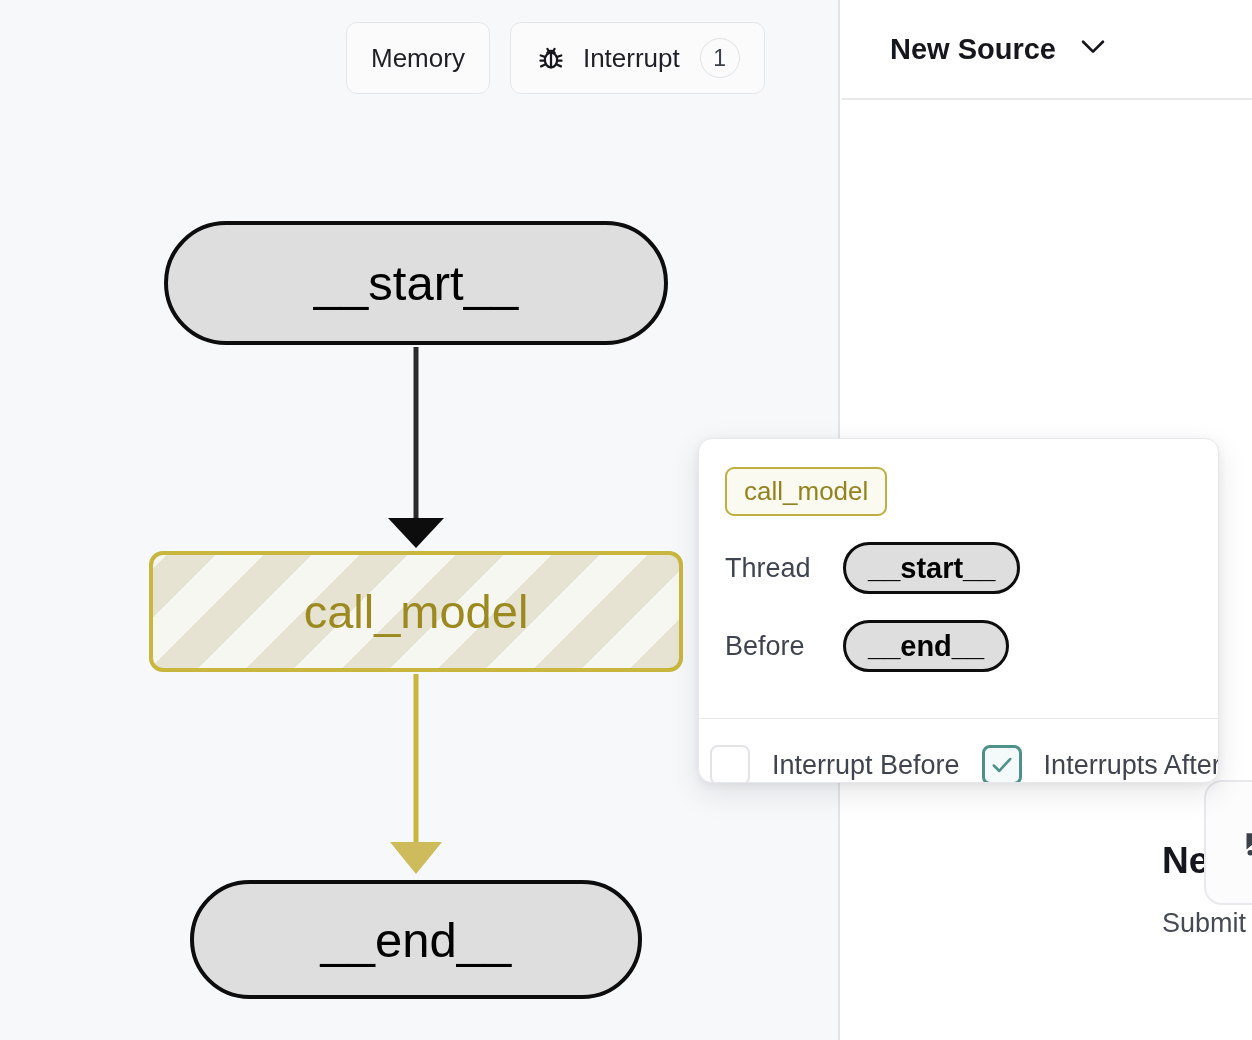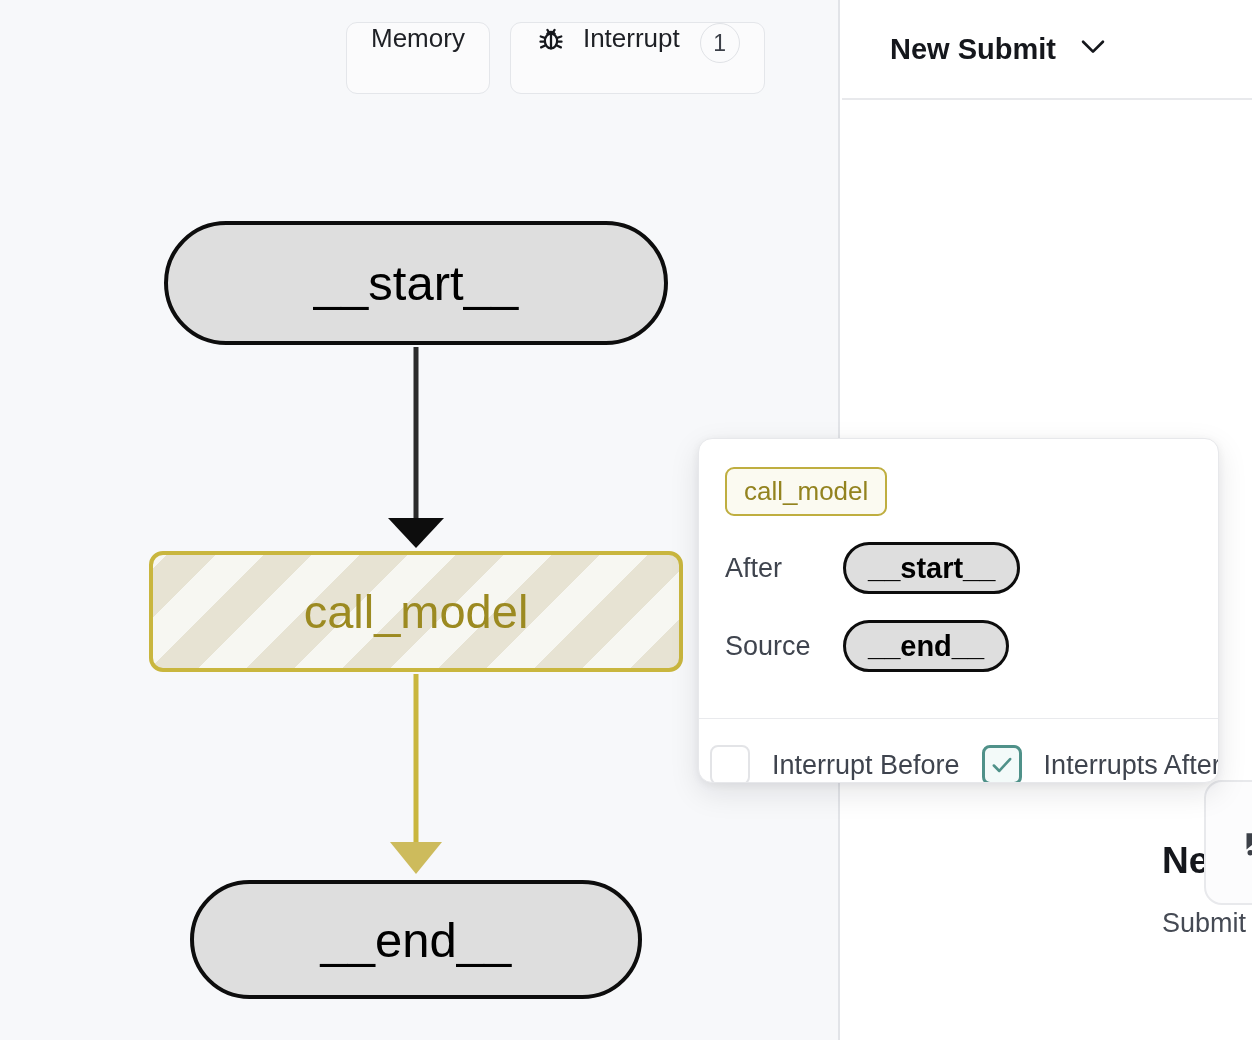--- a/index.html
+++ b/index.html
@@ -39,20 +39,21 @@
     align-items: flex-start;
     z-index: 6;
   }
 
   .toolbar-btn {
     background: #fbfbfc;
     border: 1px solid #e4e6ea;
     border-radius: 11px;
     height: 72px;
     display: flex;
+    align-items: center;
     gap: 16px;
     padding: 0 24px;
     font-size: 26px;
     color: #1e2025;
     font-family: "Liberation Sans", sans-serif;
     cursor: pointer;
     white-space: nowrap;
   }
 
   .bug-icon { display: flex; align-items: center; justify-content: center; width: 32px; height: 32px; }
@@ -337,21 +338,21 @@
     <div id="node-end" class="node node-terminal">
       <span class="node-label">__end__</span>
     </div>
 
   </div>
 
   <div id="right-panel">
 
     <div id="thread-header">
       <div id="thread-select">
-        <span>New Submit</span>
+        <span>New Source</span>
         <span>
           <svg width="34" height="34" viewBox="0 0 24 24" fill="none" stroke="#15171c" stroke-width="1.9" stroke-linecap="round" stroke-linejoin="round">
             <path d="M5 9 L12 16 L19 9"></path>
           </svg>
         </span>
       </div>
     </div>
 
     <div id="thread-body">
 
@@ -372,26 +373,26 @@
     </div>
   </div>
 
   <div id="node-popup">
 
     <div id="popup-top">
 
       <div id="popup-badge">call_model</div>
 
       <div class="popup-row">
-        <span class="popup-row-label">After</span>
+        <span class="popup-row-label">Thread</span>
         <span class="popup-pill">__start__</span>
       </div>
 
       <div class="popup-row">
-        <span class="popup-row-label">Source</span>
+        <span class="popup-row-label">Before</span>
         <span class="popup-pill">__end__</span>
       </div>
 
     </div>
 
     <div id="popup-divider"></div>
 
     <div id="popup-bottom">
 
       <span class="cb cb-unchecked"></span>

